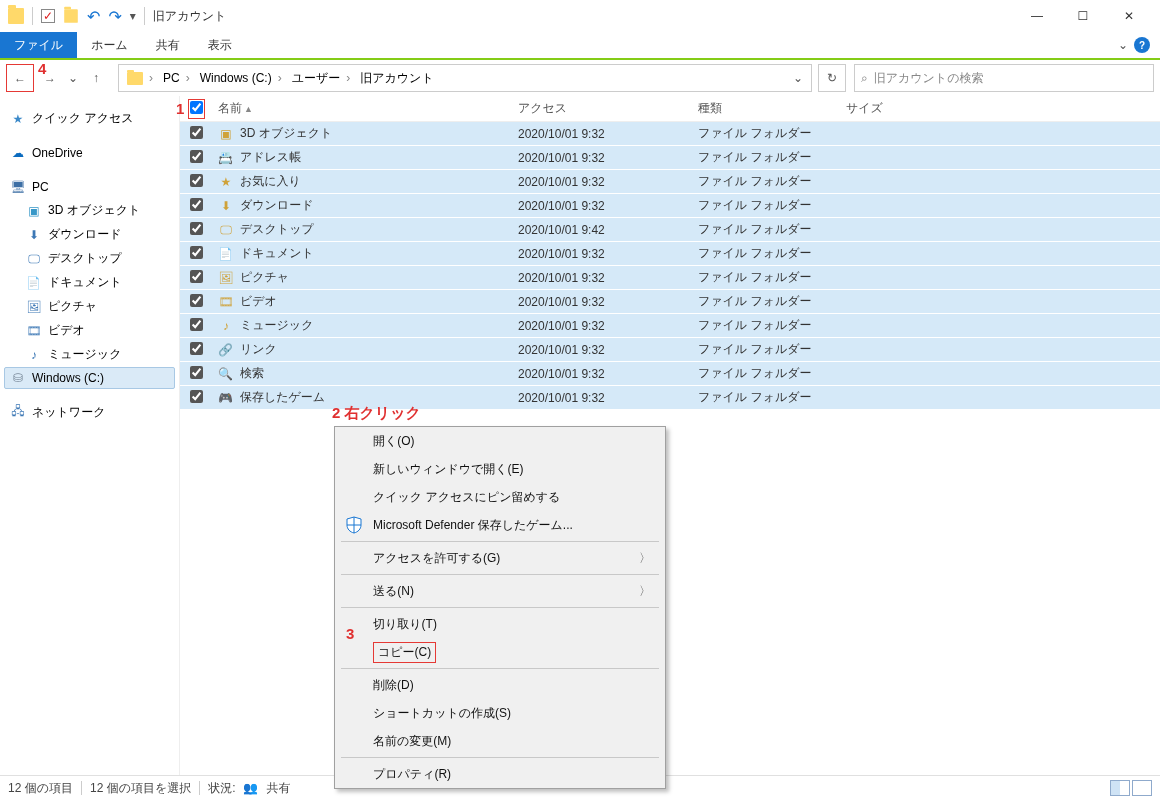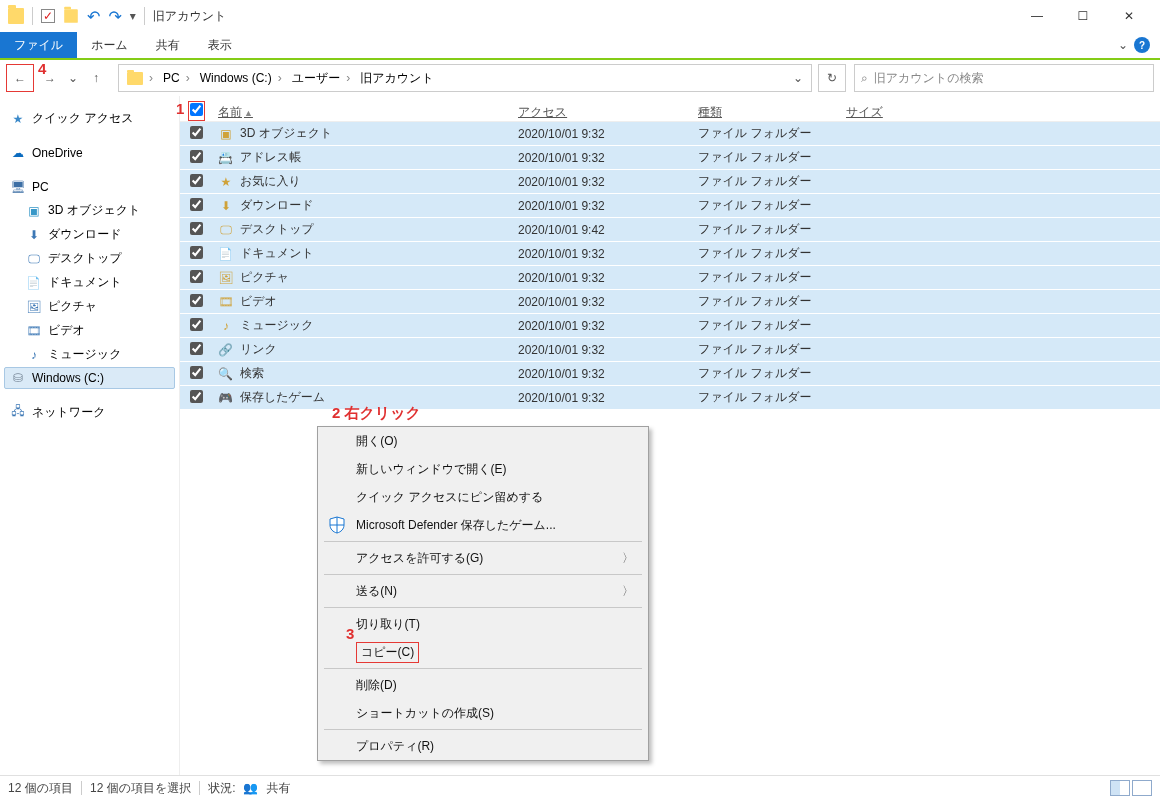--- a/index.html
+++ b/index.html
@@ -33,36 +33,36 @@
 
 .body { display:flex; height: calc(800px - 32px - 28px - 36px - 25px); }
 .sidebar { width:180px; border-right:1px solid #eee; padding:10px 4px; overflow:hidden;}
 .sidebar .item { display:flex; align-items:center; gap:6px; padding:3px 6px; margin:1px 0; border-radius:2px; }
 .sidebar .item.indent { padding-left:22px; }
 .sidebar .item.sel { background:#daeaf7; border:1px solid #a8c8e4; padding:2px 5px; }
 .sidebar .spacer { height:10px; }
 .ic { width:16px; height:16px; display:inline-flex; align-items:center; justify-content:center; }
 
 .list { flex:1; position:relative; }
-.list-header { height:26px; display:flex; align-items:flex-end; border-bottom:1px solid #eee; color:#555;text-decoration:underline; }
+.list-header { height:26px; display:flex; align-items:center; border-bottom:1px solid #eee; color:#555; }
 .list-header .col { padding:0 6px; }
 .col-cb { width:32px; text-align:center; }
 .col-name { width:300px; }
 .col-date { width:180px; }
 .col-type { width:148px; }
 .col-size { width:100px; }
 .header-cb-wrap { display:inline-block; border:1.5px solid #e53935; padding:1px; }
 .hdr-sort { color:#888; font-size:9px; margin-left:2px;}
 
 .row { height:24px; display:flex; align-items:center; background:#d5e9f8; border-bottom:1px solid #fff;}
 .row .cell { padding:0 6px; color:#333; white-space:nowrap; overflow:hidden; }
 .row .cb { accent-color:#555; }
 .row .name-cell { display:flex; align-items:center; gap:6px; }
 
-.context-menu { position:absolute; left:317px; top:426px; width:332px; background:#f0f0f0; border:1px solid #a0a0a0; box-shadow:3px 3px 4px rgba(0,0,0,0.25); }
+.context-menu { position:absolute; left:334px; top:426px; width:332px; background:#f0f0f0; border:1px solid #a0a0a0; box-shadow:3px 3px 4px rgba(0,0,0,0.25); }
 .cm-item { height:28px; display:flex; align-items:center; padding:0 14px 0 38px; color:#111; position:relative;}
 .cm-sep { height:1px; background:#c8c8c8; margin:2px 6px; }
 .cm-icon { position:absolute; left:10px; width:18px; height:18px; }
 .cm-arrow { margin-left:auto; color:#555; }
 .cm-highlight { border:1.5px solid #e53935; }
 
 .annotation { position:absolute; color:#e03030; font-weight:bold; font-size:15px; pointer-events:none; z-index:50; }
 
 .statusbar { height:25px; border-top:1px solid #e0e0e0; display:flex; align-items:center; padding:0 8px; gap:8px; color:#444;}
 .statusbar .sep { width:1px; height:14px; background:#ccc; }
@@ -367,20 +367,23 @@
   <div class="cm-item">
       <span class="cm-highlight" style="padding:1px 4px;"><span>コピー(C)</span></span>
     </div>
   <div class="cm-sep"></div>
   <div class="cm-item">
       <span>削除(D)</span>
     </div>
   <div class="cm-item">
       <span>ショートカットの作成(S)</span>
     </div>
+  <div class="cm-item">
+      <span>名前の変更(M)</span>
+    </div>
   <div class="cm-sep"></div>
   <div class="cm-item">
       <span>プロパティ(R)</span>
     </div>
 </div>
 
 <div class="annotation" style="left:176px; top:100px;">1</div>
 <div class="annotation" style="left:332px; top:404px;">2 右クリック</div>
 <div class="annotation" style="left:346px; top:625px;">3</div>
 <div class="annotation" style="left:38px; top:60px;">4</div>

